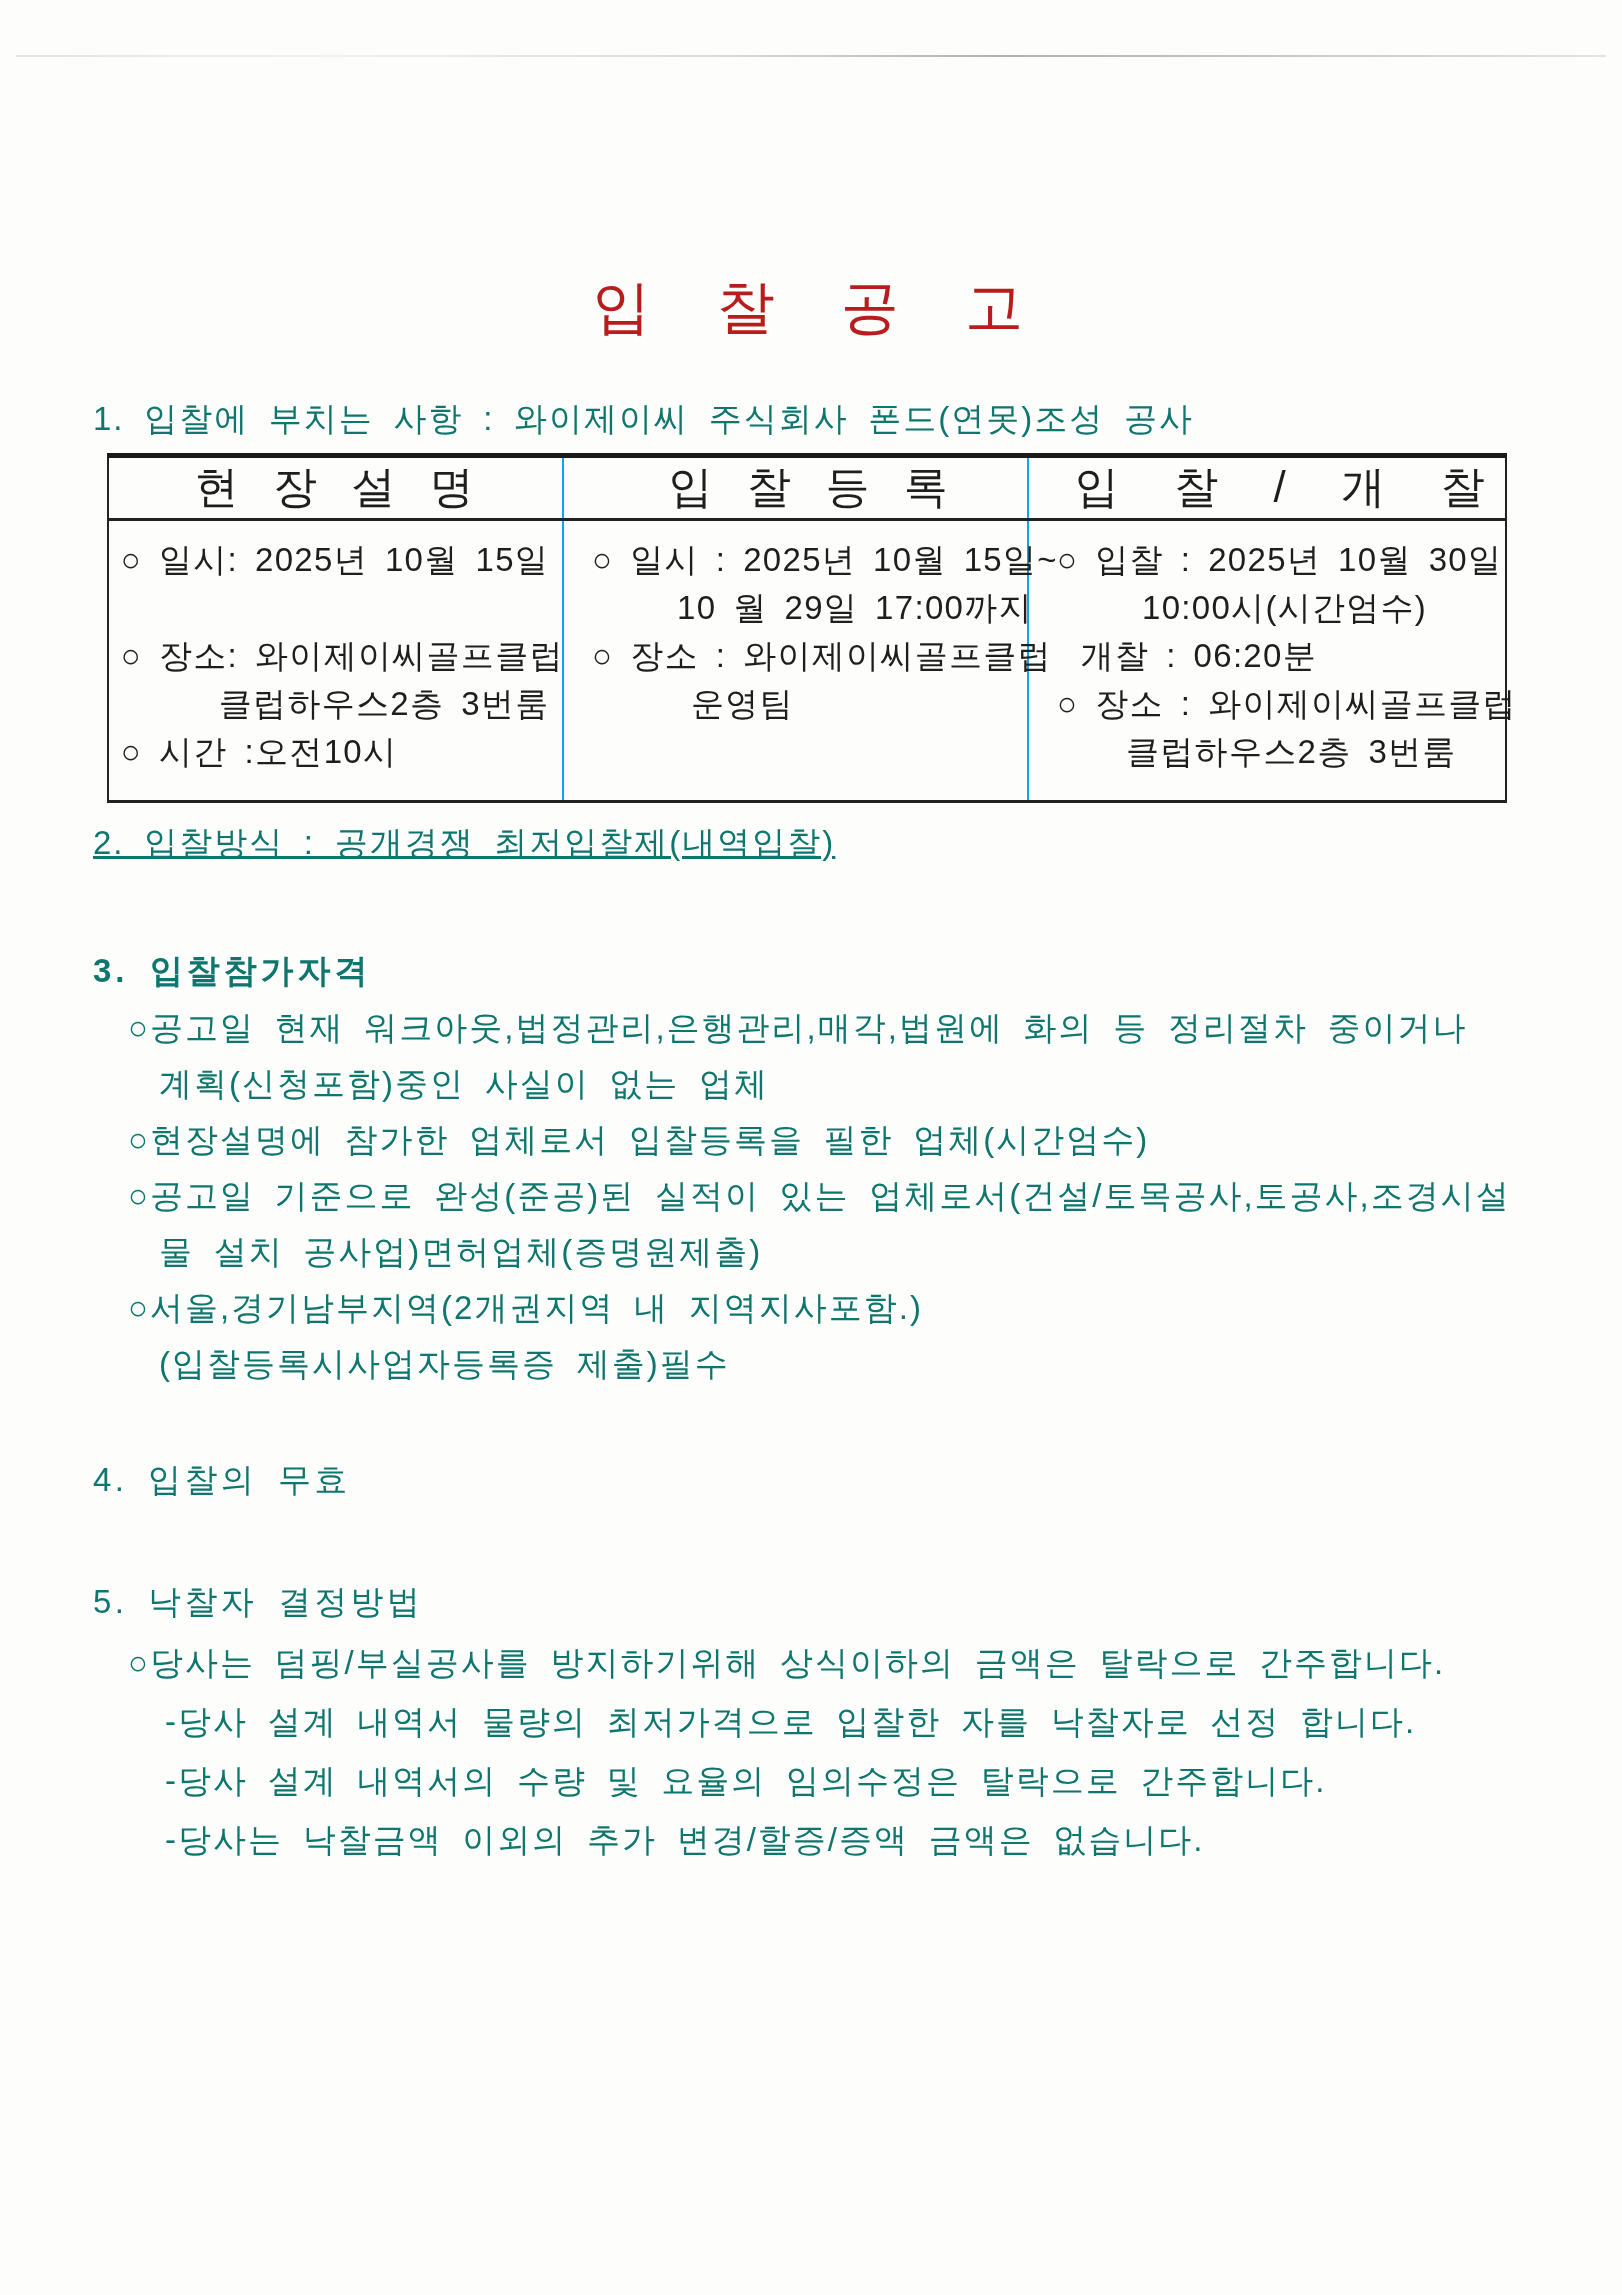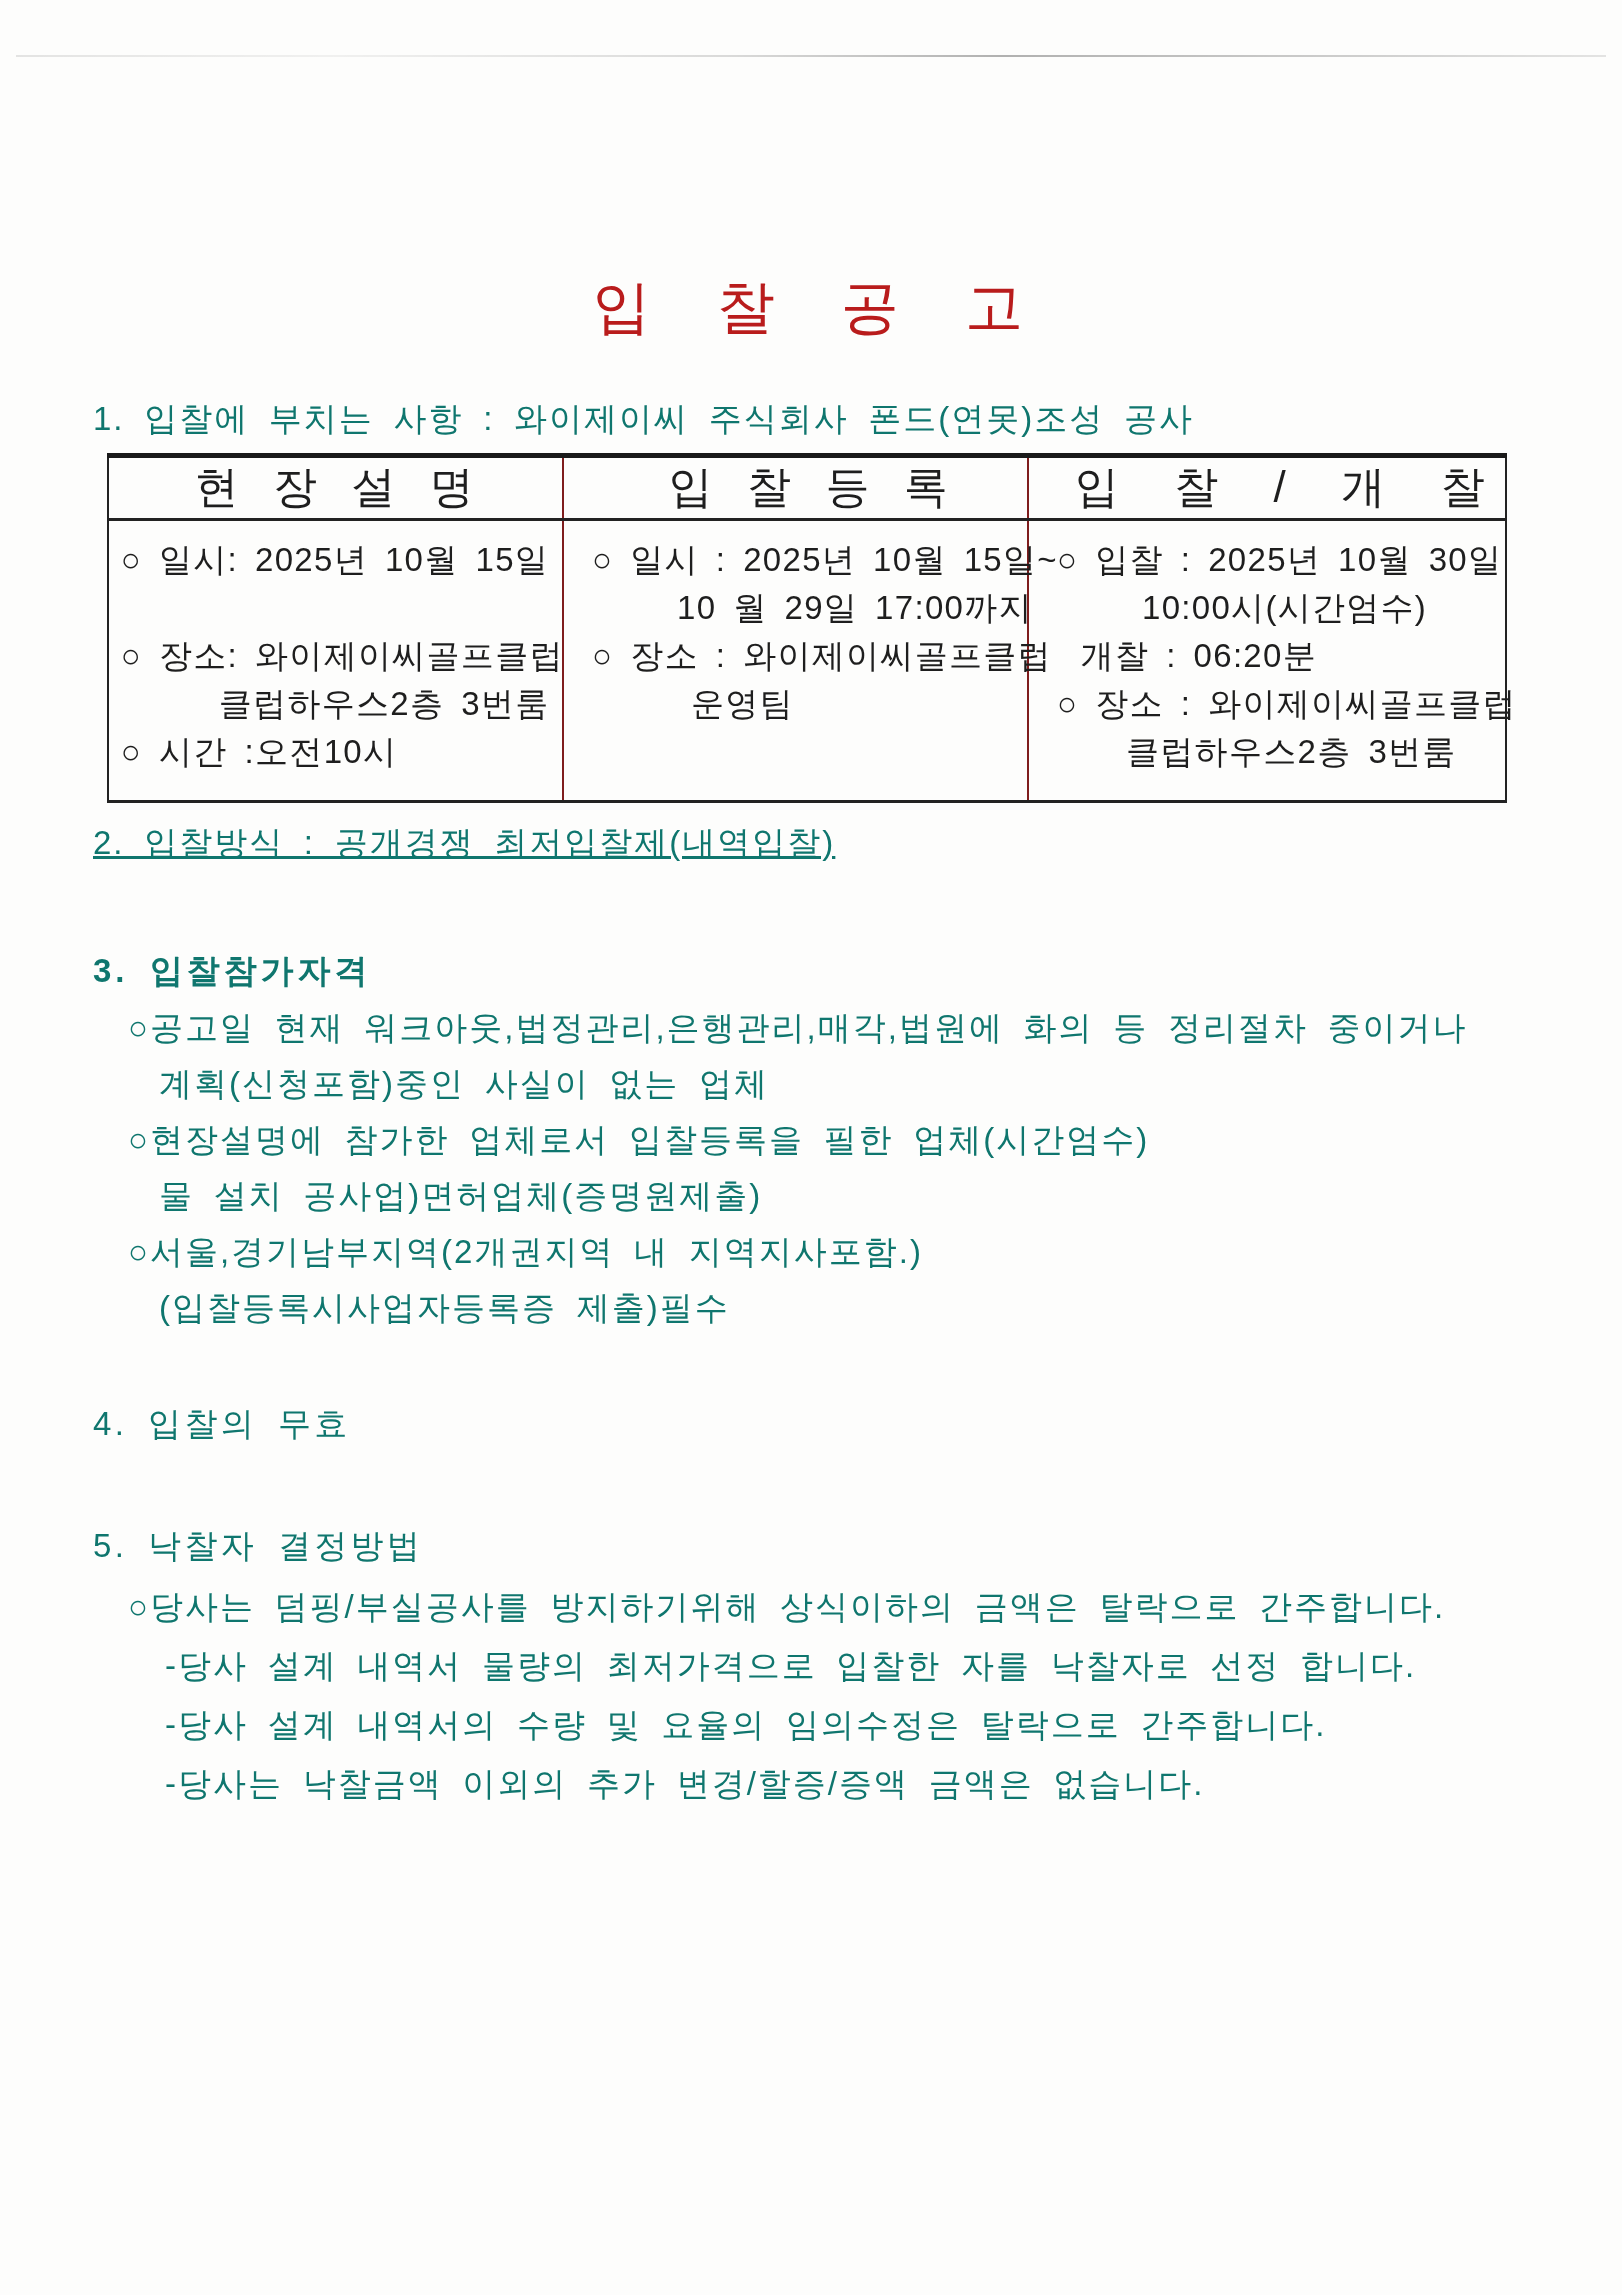--- a/index.html
+++ b/index.html
@@ -47,21 +47,21 @@
   .sched col.c3{width:478px;}
   .sched th{
     height:60px;
     border-bottom:3.3px solid #222;
     font-size:44px;font-weight:400;
     letter-spacing:2.6px;word-spacing:17px;
     text-align:center;vertical-align:middle;
     padding:0;
   }
   .sched th.hdr-wide{word-spacing:38px;}
-  .sched th + th, .sched td + td{border-left:2px solid #7f1d1d;padding-left:28px;}
+  .sched th + th, .sched td + td{border-left:2px solid #0ea5e9;padding-left:28px;}
   .sched td{
     height:264px;vertical-align:top;
     padding:15.7px 0 0 11.8px;
   }
   .cl{
     font-size:33px;line-height:48px;min-height:48px;
     letter-spacing:1.3px;word-spacing:6.5px;white-space:nowrap;
   }
   .c1-l4{padding-left:98px;}
   .c2-l2{padding-left:85px;}
@@ -135,20 +135,21 @@
     </tbody>
   </table>
 
   <div class="txt sec2">2. 입찰방식 : 공개경쟁 최저입찰제(내역입찰)</div>
 
   <div class="txt sec3-h">3. 입찰참가자격</div>
   <div class="bullets s3">
     <div class="txt bl">○공고일 현재 워크아웃,법정관리,은행관리,매각,법원에 화의 등 정리절차 중이거나</div>
     <div class="txt bl wrap-ind">계획(신청포함)중인 사실이 없는 업체</div>
     <div class="txt bl">○현장설명에 참가한 업체로서 입찰등록을 필한 업체(시간엄수)</div>
+    <div class="txt bl">○공고일 기준으로 완성(준공)된 실적이 있는 업체로서(건설/토목공사,토공사,조경시설</div>
     <div class="txt bl wrap-ind">물 설치 공사업)면허업체(증명원제출)</div>
     <div class="txt bl">○서울,경기남부지역(2개권지역 내 지역지사포함.)</div>
     <div class="txt bl wrap-ind">(입찰등록시사업자등록증 제출)필수</div>
   </div>
 
   <div class="txt sec4-h">4. 입찰의 무효</div>
 
   <div class="txt sec5-h">5. 낙찰자 결정방법</div>
   <div class="bullets s5">
     <div class="txt bl">○당사는 덤핑/부실공사를 방지하기위해 상식이하의 금액은 탈락으로 간주합니다.</div>

